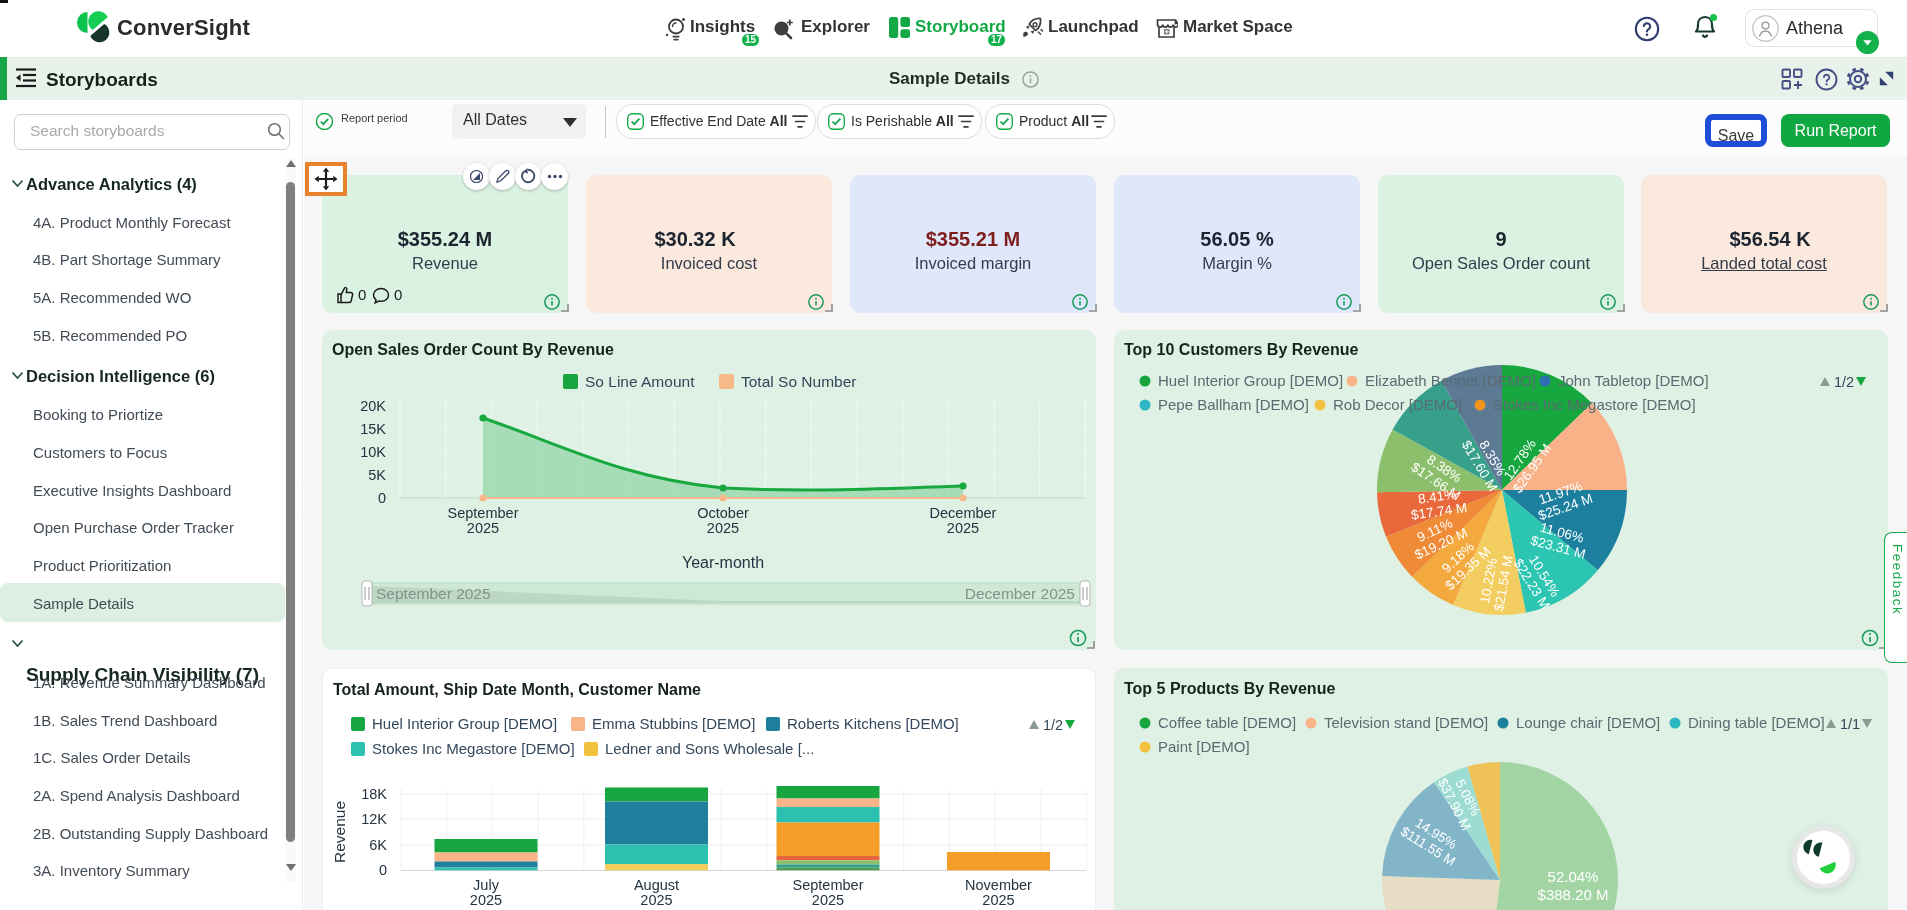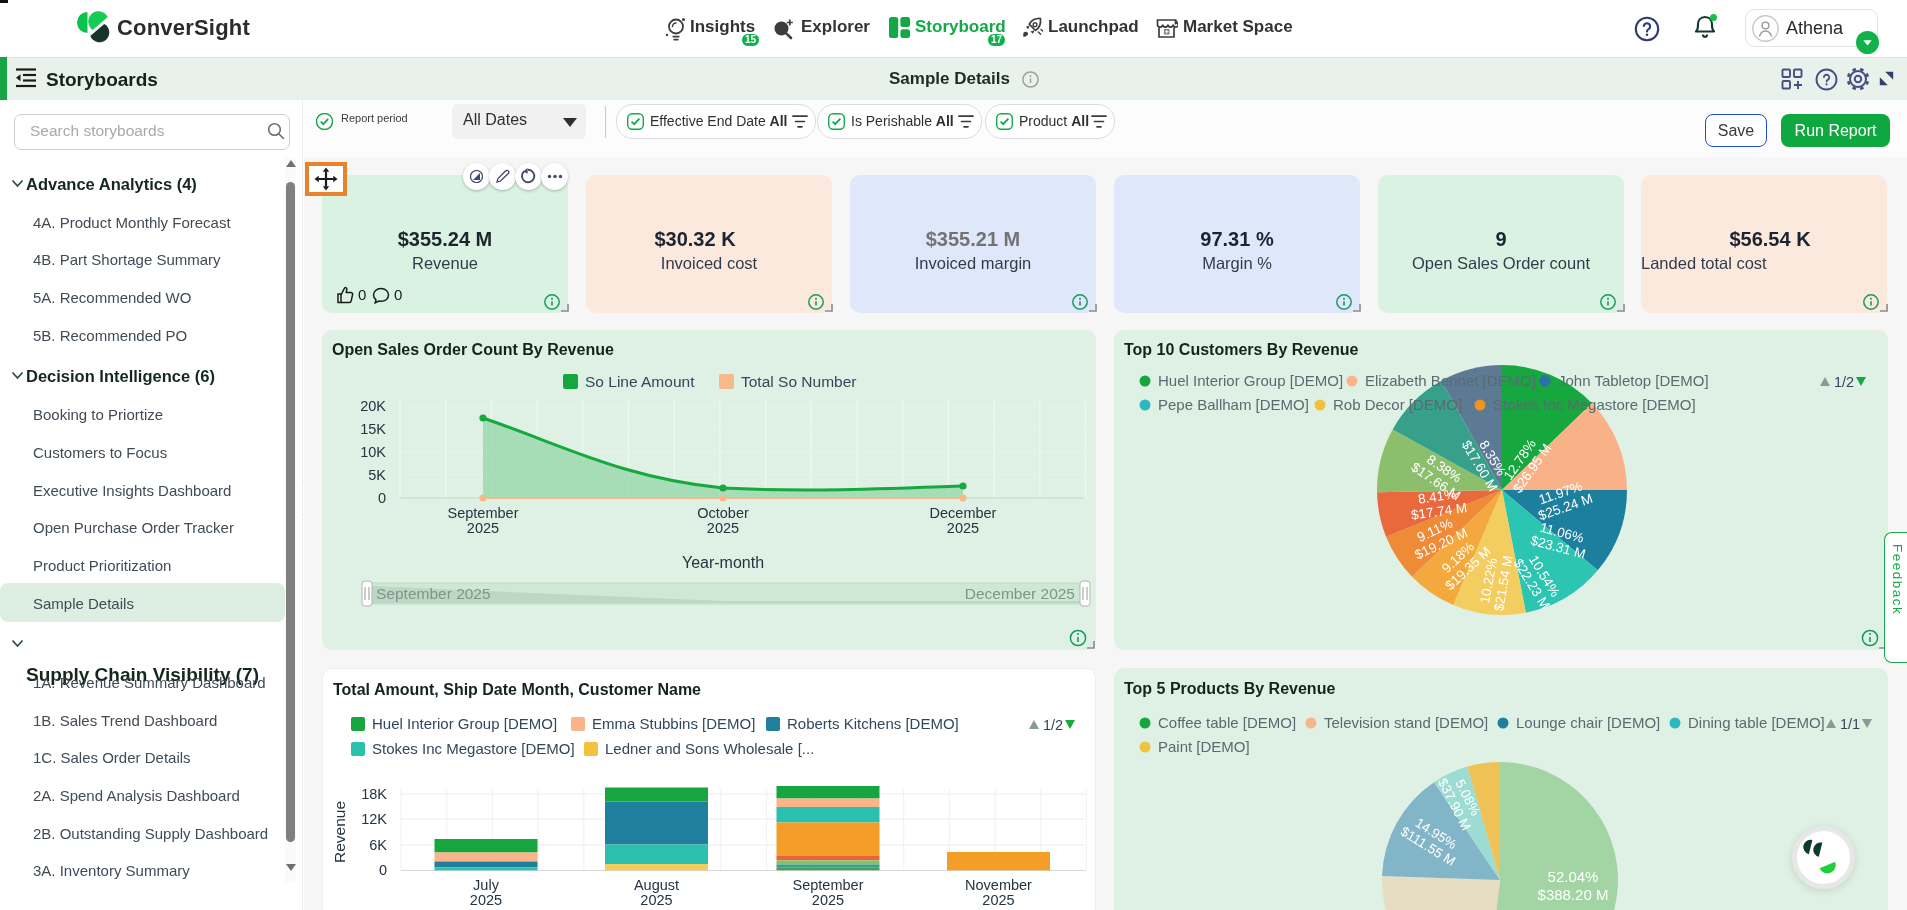--- a/index.html
+++ b/index.html
@@ -204,21 +204,21 @@
       <path d="M4.6,8.6 L7.2,11.2 L12.4,5.7" fill="none" stroke="#16a84b" stroke-width="1.8"></path>
     </svg>
 <div class="abs" style="left:1019px;top:113px;font-size:14px;color:#2f2f2f;">Product&nbsp;<b>All</b></div>
 <svg class="abs" style="left:1091px;top:114px;" width="16" height="15" viewBox="0 0 16 15">
       <g stroke="#3c3c3c" stroke-width="1.7" stroke-linecap="round">
         <path d="M1,2.2 L15,2.2"></path>
         <path d="M3.5,7.5 L12.5,7.5"></path>
         <path d="M6,12.8 L10,12.8"></path>
       </g>
     </svg>
-<div class="abs" style="left:1705px;top:114px;width:62px;height:33px;background:#fff;border:1px solid #1d4ed8;border-radius:8px;text-align:center;line-height:31px;font-size:16px;color:#3a3a3a;">Save</div>
+<div class="abs" style="left:1705px;top:114px;width:62px;height:33px;background:#fff;border:6px solid #1d4ed8;border-radius:8px;text-align:center;line-height:31px;font-size:16px;color:#3a3a3a;">Save</div>
 <div class="abs" style="left:1781px;top:114px;width:109px;height:33px;background:#0fa73f;border-radius:8px;text-align:center;line-height:33px;font-size:16px;color:#fff;">Run Report</div>
 <div class="abs" style="left:304px;top:157px;width:1603px;height:753px;background:#f6f6f6;"></div>
 <div class="abs" style="left:322px;top:175px;width:246px;height:138px;background:#daf2e2;border-radius:10px;"></div>
 <div class="abs" style="left:322px;top:228px;width:246px;text-align:center;font-size:20px;font-weight:700;color:#1c2430;">$355.24 M</div>
 <div class="abs" style="left:322px;top:254px;width:246px;text-align:center;font-size:16.5px;color:#323c4b;">Revenue</div>
 <svg class="abs" style="left:544px;top:294px;" width="16" height="16" viewBox="0 0 16 16">
       <circle cx="8" cy="8" r="7.2" fill="none" stroke="#189a5d" stroke-width="1.5"></circle>
       <path d="M8,7.2 L8,11.5" stroke="#189a5d" stroke-width="1.6"></path>
       <circle cx="8" cy="4.8" r="1" fill="#189a5d"></circle>
     </svg>
@@ -230,32 +230,32 @@
 <div class="abs" style="left:586px;top:254px;width:246px;text-align:center;font-size:16.5px;color:#323c4b;">Invoiced cost</div>
 <svg class="abs" style="left:808px;top:294px;" width="16" height="16" viewBox="0 0 16 16">
       <circle cx="8" cy="8" r="7.2" fill="none" stroke="#189a5d" stroke-width="1.5"></circle>
       <path d="M8,7.2 L8,11.5" stroke="#189a5d" stroke-width="1.6"></path>
       <circle cx="8" cy="4.8" r="1" fill="#189a5d"></circle>
     </svg>
 <svg class="abs" style="left:824px;top:303px;" width="9" height="9" viewBox="0 0 9 9">
       <path d="M8,1 L8,8 L1,8" fill="none" stroke="#8a8a8a" stroke-width="1.6"></path>
     </svg>
 <div class="abs" style="left:850px;top:175px;width:246px;height:138px;background:#dfe8fb;border-radius:10px;"></div>
-<div class="abs" style="left:850px;top:228px;width:246px;text-align:center;font-size:20px;font-weight:700;color:#737373;">$355.21 M</div>
+<div class="abs" style="left:850px;top:228px;width:246px;text-align:center;font-size:20px;font-weight:700;color:#7f1d1d;">$355.21 M</div>
 <div class="abs" style="left:850px;top:254px;width:246px;text-align:center;font-size:16.5px;color:#323c4b;">Invoiced margin</div>
 <svg class="abs" style="left:1072px;top:294px;" width="16" height="16" viewBox="0 0 16 16">
       <circle cx="8" cy="8" r="7.2" fill="none" stroke="#189a5d" stroke-width="1.5"></circle>
       <path d="M8,7.2 L8,11.5" stroke="#189a5d" stroke-width="1.6"></path>
       <circle cx="8" cy="4.8" r="1" fill="#189a5d"></circle>
     </svg>
 <svg class="abs" style="left:1088px;top:303px;" width="9" height="9" viewBox="0 0 9 9">
       <path d="M8,1 L8,8 L1,8" fill="none" stroke="#8a8a8a" stroke-width="1.6"></path>
     </svg>
 <div class="abs" style="left:1114px;top:175px;width:246px;height:138px;background:#dfe8fb;border-radius:10px;"></div>
-<div class="abs" style="left:1114px;top:228px;width:246px;text-align:center;font-size:20px;font-weight:700;color:#1c2430;">97.31 %</div>
+<div class="abs" style="left:1114px;top:228px;width:246px;text-align:center;font-size:20px;font-weight:700;color:#1c2430;">56.05 %</div>
 <div class="abs" style="left:1114px;top:254px;width:246px;text-align:center;font-size:16.5px;color:#323c4b;">Margin %</div>
 <svg class="abs" style="left:1336px;top:294px;" width="16" height="16" viewBox="0 0 16 16">
       <circle cx="8" cy="8" r="7.2" fill="none" stroke="#189a5d" stroke-width="1.5"></circle>
       <path d="M8,7.2 L8,11.5" stroke="#189a5d" stroke-width="1.6"></path>
       <circle cx="8" cy="4.8" r="1" fill="#189a5d"></circle>
     </svg>
 <svg class="abs" style="left:1352px;top:303px;" width="9" height="9" viewBox="0 0 9 9">
       <path d="M8,1 L8,8 L1,8" fill="none" stroke="#8a8a8a" stroke-width="1.6"></path>
     </svg>
 <div class="abs" style="left:1378px;top:175px;width:246px;height:138px;background:#daf2e2;border-radius:10px;"></div>
@@ -264,21 +264,21 @@
 <svg class="abs" style="left:1600px;top:294px;" width="16" height="16" viewBox="0 0 16 16">
       <circle cx="8" cy="8" r="7.2" fill="none" stroke="#189a5d" stroke-width="1.5"></circle>
       <path d="M8,7.2 L8,11.5" stroke="#189a5d" stroke-width="1.6"></path>
       <circle cx="8" cy="4.8" r="1" fill="#189a5d"></circle>
     </svg>
 <svg class="abs" style="left:1616px;top:303px;" width="9" height="9" viewBox="0 0 9 9">
       <path d="M8,1 L8,8 L1,8" fill="none" stroke="#8a8a8a" stroke-width="1.6"></path>
     </svg>
 <div class="abs" style="left:1641px;top:175px;width:246px;height:138px;background:#fbe9dd;border-radius:10px;"></div>
 <div class="abs" style="left:1641px;top:228px;width:246px;text-align:center;font-size:20px;font-weight:700;color:#1c2430;padding-left:12px;">$56.54 K</div>
-<div class="abs" style="left:1641px;top:254px;width:246px;font-size:16.5px;color:#323c4b;">Landed total cost</div>
+<div class="abs" style="left:1641px;top:254px;width:246px;text-align:center;font-size:16.5px;color:#323c4b;text-decoration:underline;">Landed total cost</div>
 <svg class="abs" style="left:1863px;top:294px;" width="16" height="16" viewBox="0 0 16 16">
       <circle cx="8" cy="8" r="7.2" fill="none" stroke="#189a5d" stroke-width="1.5"></circle>
       <path d="M8,7.2 L8,11.5" stroke="#189a5d" stroke-width="1.6"></path>
       <circle cx="8" cy="4.8" r="1" fill="#189a5d"></circle>
     </svg>
 <svg class="abs" style="left:1879px;top:303px;" width="9" height="9" viewBox="0 0 9 9">
       <path d="M8,1 L8,8 L1,8" fill="none" stroke="#8a8a8a" stroke-width="1.6"></path>
     </svg>
 <svg class="abs" style="left:336px;top:286px;" width="19" height="18" viewBox="0 0 19 18">
       <path d="M2,8 L5,8 L5,16.5 L2,16.5 Z" fill="none" stroke="#1b1b1b" stroke-width="1.5"></path>

